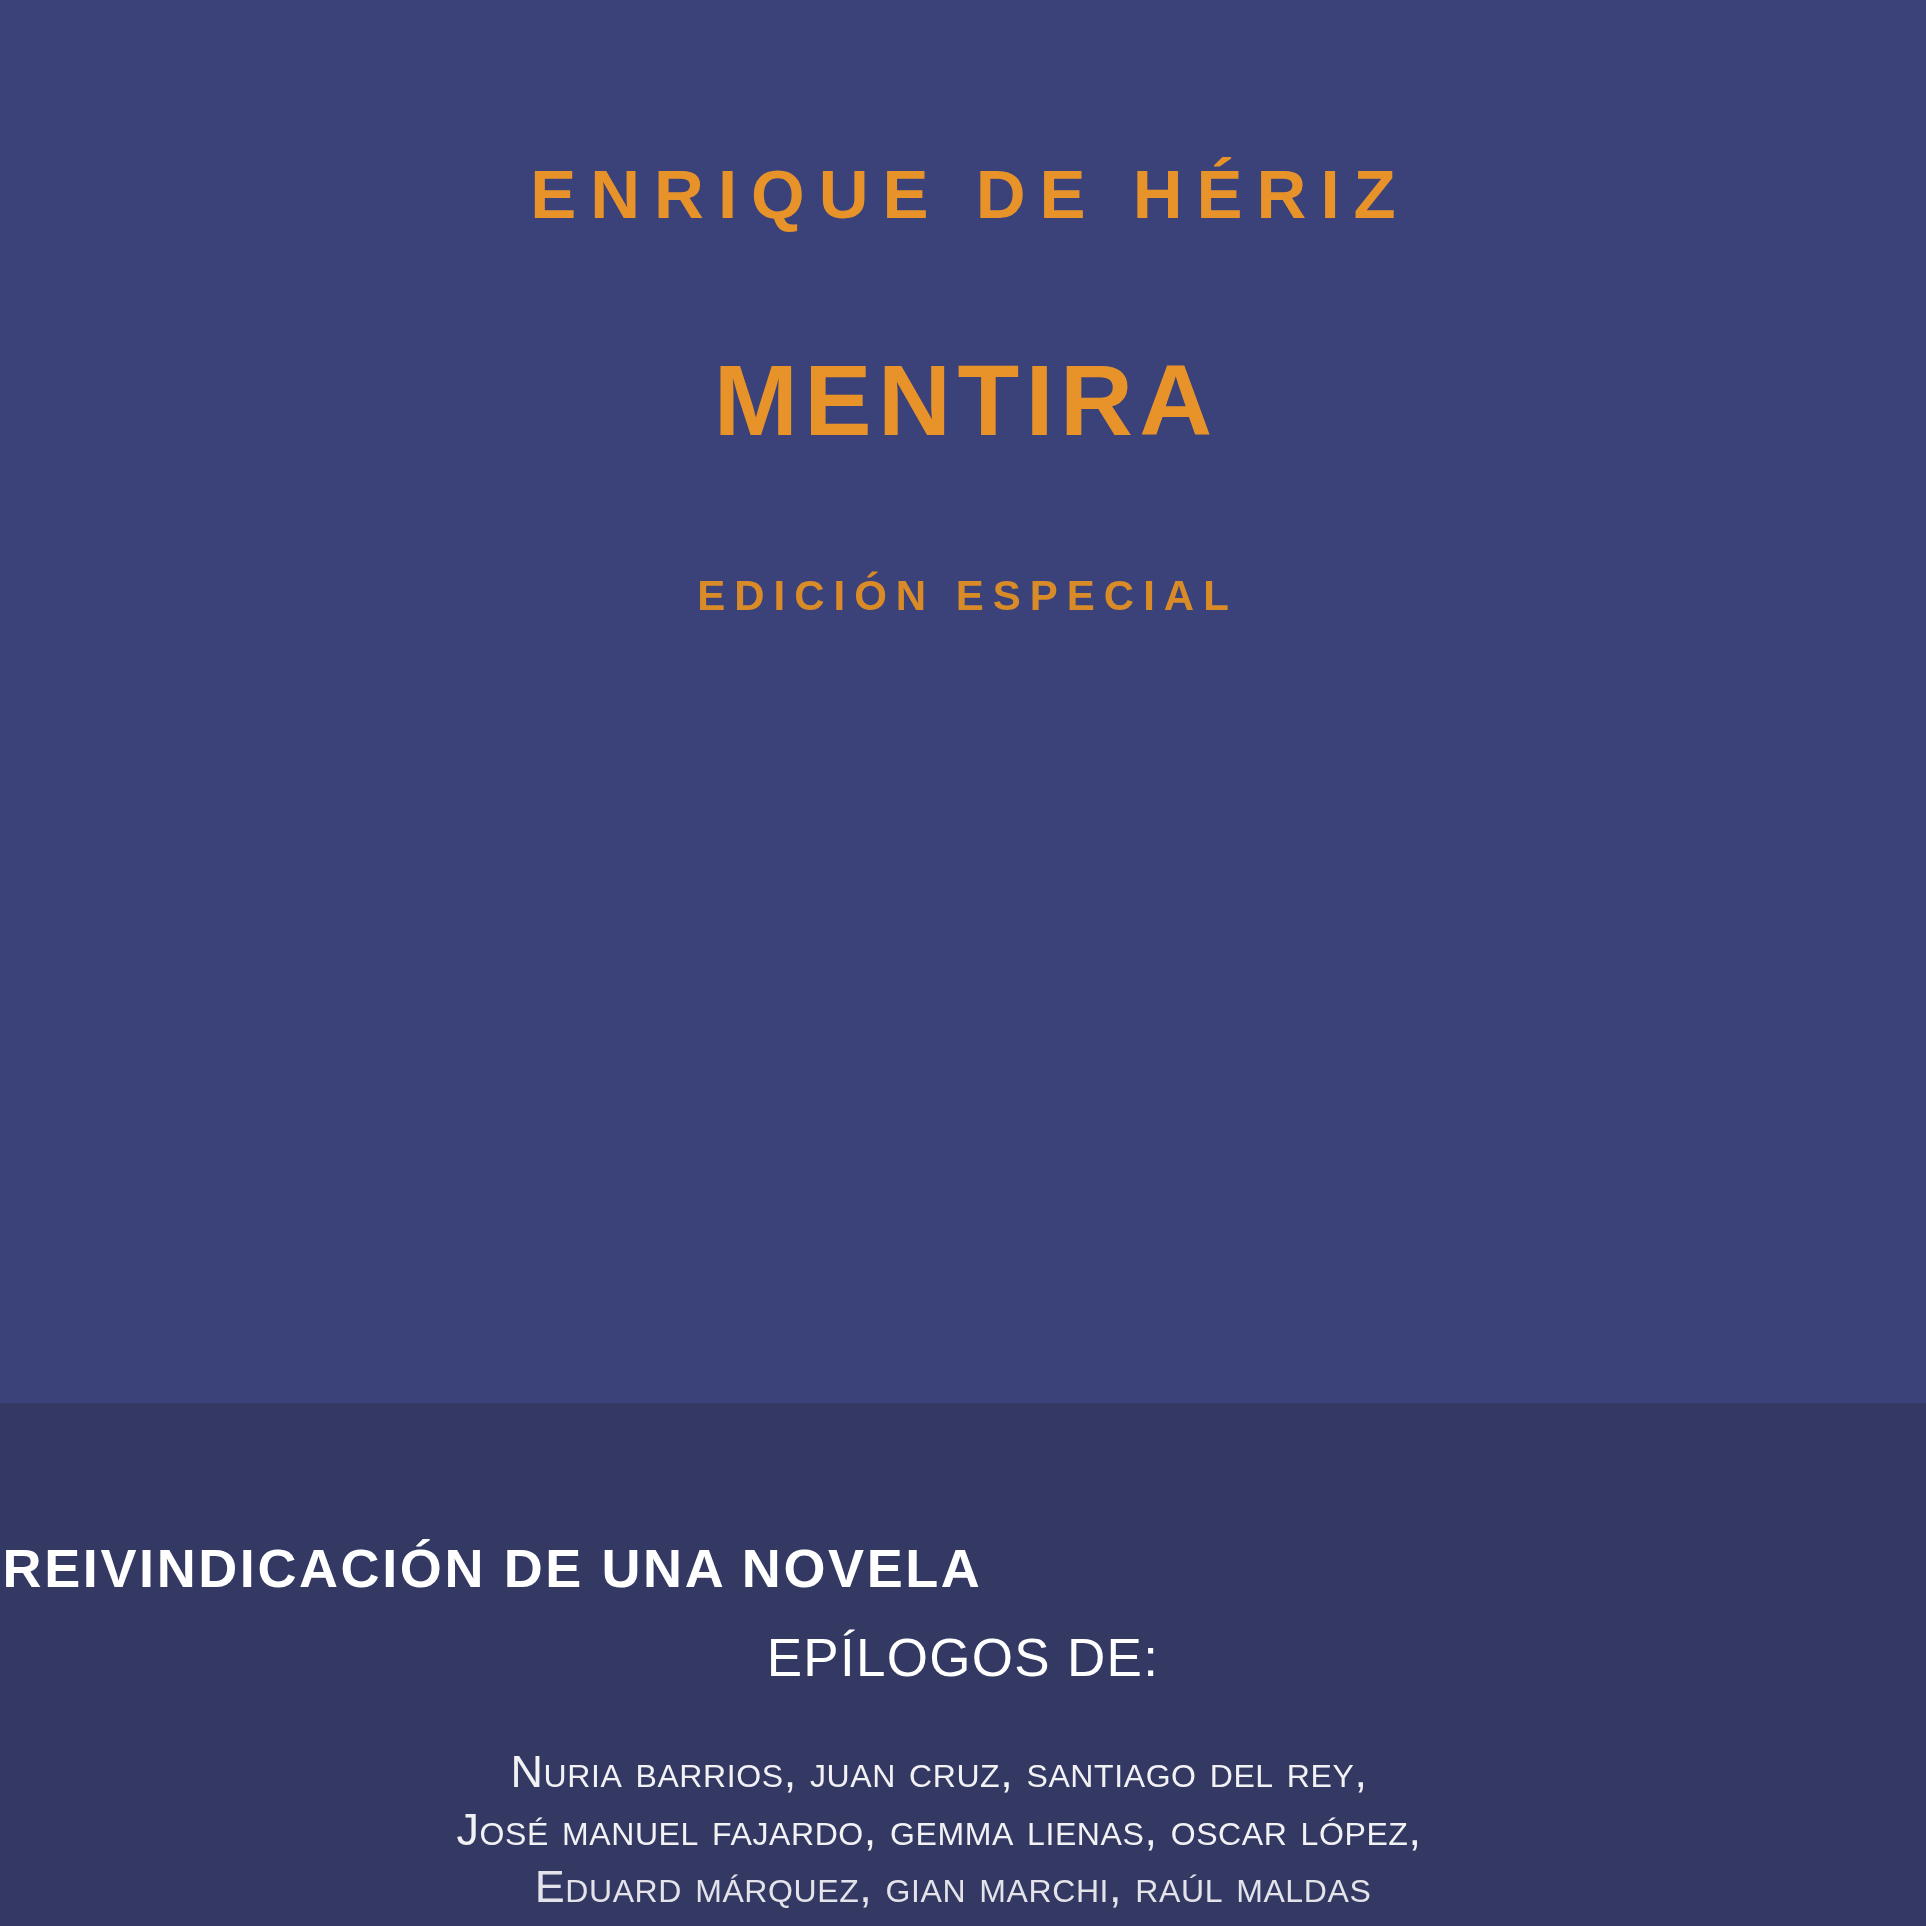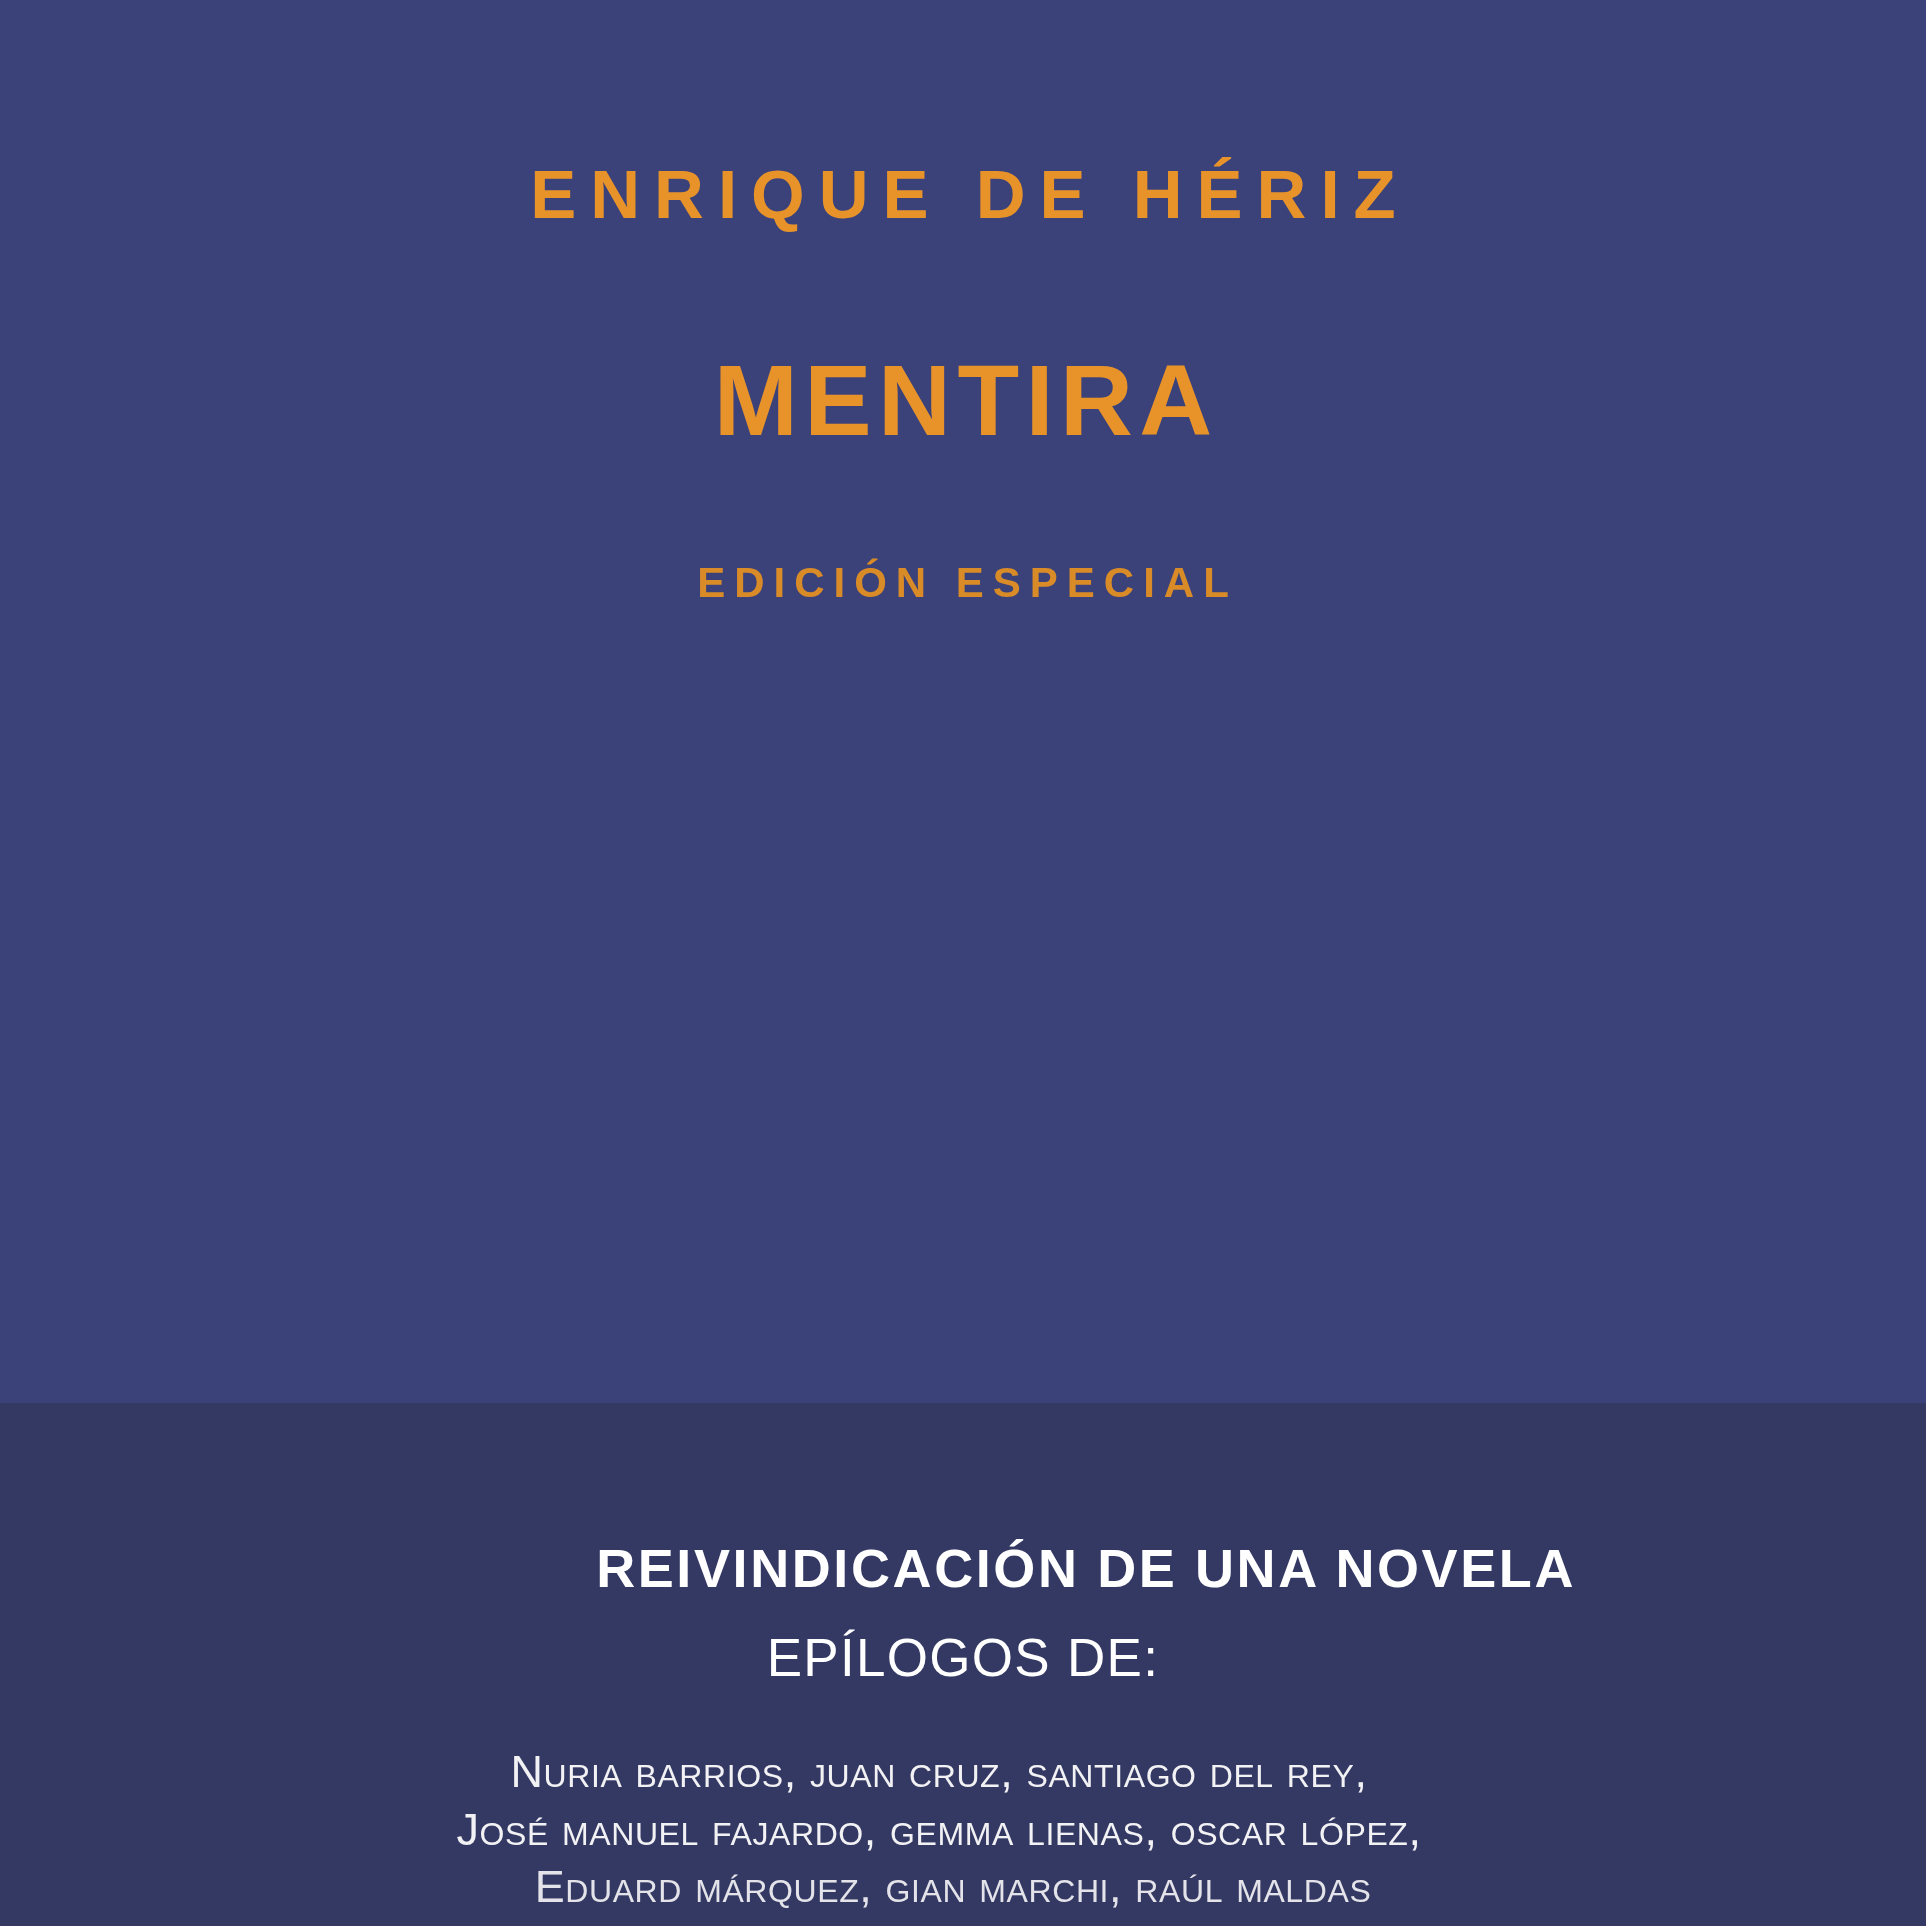--- a/index.html
+++ b/index.html
@@ -59,37 +59,37 @@
     font-size: 101px;
     font-weight: bold;
     letter-spacing: 6.4px;
     text-indent: 6.4px;
     line-height: 1.0;
     white-space: nowrap;
   }
   .edition {
     position: absolute;
     left: 0;
-    top: 562px;
+    top: 575px;
     width: 1926px;
     text-align: center;
     color: #d98b28;
     font-size: 42px;
     font-weight: bold;
     letter-spacing: 9px;
     text-indent: 9px;
     line-height: 1.0;
     white-space: nowrap;
   }
   .claim {
     position: absolute;
     left: 0;
     top: 1541px;
     width: 1576px;
-    text-align: right;
+    text-align: left;
     color: #ffffff;
     font-size: 54px;
     font-weight: bold;
     letter-spacing: 2.6px;
     text-indent: 2.6px;
     line-height: 1.0;
     white-space: nowrap;
   }
   .epilogues-label {
     position: absolute;

